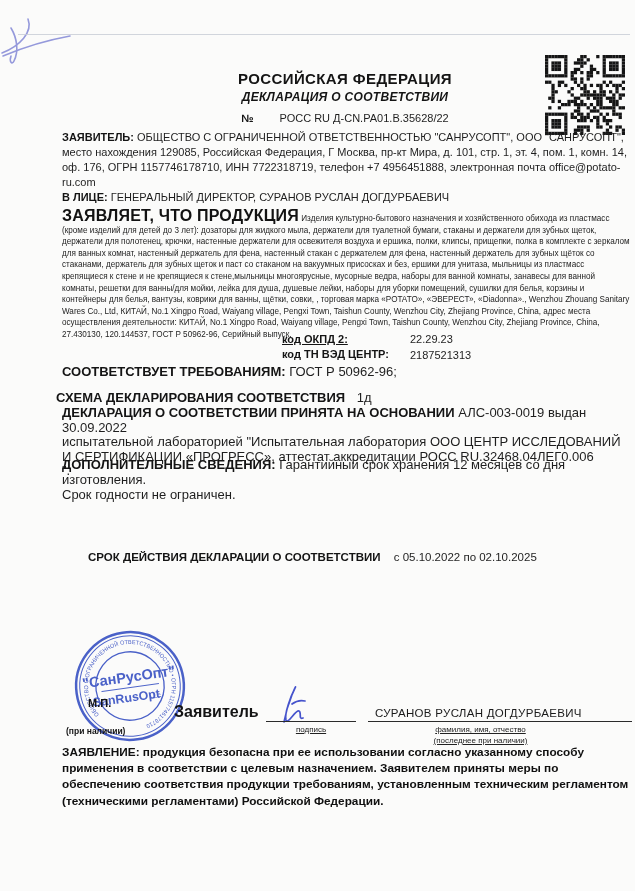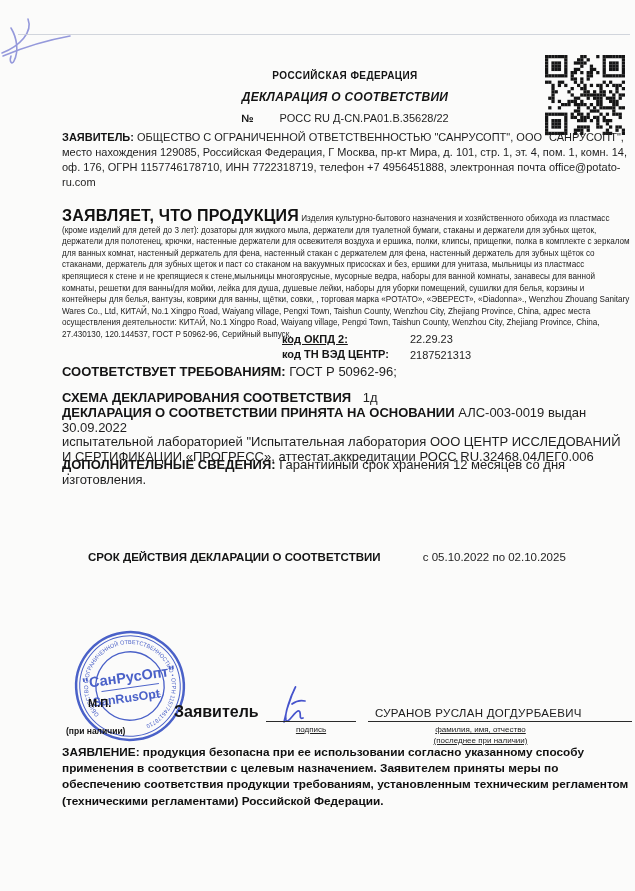--- a/index.html
+++ b/index.html
@@ -7,21 +7,21 @@
     width:635px;height:891px;position:relative;overflow:hidden;
     background:#fbfbfa;
     font-family:"Liberation Sans", sans-serif;
     color:#1e1e1e;
     -webkit-font-smoothing:antialiased;
   }
   .abs{position:absolute;}
   .b{font-weight:bold;color:#141414;}
   .center{text-align:center;}
   .scanline{position:absolute;top:34px;left:18px;width:612px;height:1px;background:#c9ced6;opacity:.85;}
-  .hdr1{top:70px;left:62px;width:566px;font-size:10px;letter-spacing:.4px;}
+  .hdr1{top:70px;left:62px;width:566px;font-size:15px;letter-spacing:.4px;}
   .hdr2{top:90px;left:62px;width:566px;font-size:12px;letter-spacing:.3px;font-style:italic;}
   .numline{top:112px;left:62px;width:566px;font-size:11px;display:flex;justify-content:center;gap:26px;}
   .applicant{top:130px;left:62px;width:569px;font-size:11px;line-height:15px;}
   .product{top:210px;left:62px;width:569px;font-size:8.15px;line-height:11.6px;color:#232323;}
   .product .lead{font-size:16px;font-weight:bold;color:#121212;letter-spacing:.2px;}
   .coderow{font-size:11px;}
   .inline11{font-size:13px;line-height:14.5px;}
   .stmt{top:744px;left:62px;width:577px;font-size:11.8px;line-height:16.2px;font-weight:bold;color:#101010;}
   .capt{font-size:8px;color:#222;text-decoration:underline;}
   .sigline{height:1px;background:#2b2b2b;}
@@ -332,59 +332,64 @@
 <div class="abs hdr1 b center">РОССИЙСКАЯ ФЕДЕРАЦИЯ</div>
 <div class="abs hdr2 b center">ДЕКЛАРАЦИЯ О СООТВЕТСТВИИ</div>
 <div class="abs numline">
   <span class="b">№</span>
   <span>РОСС RU Д-CN.РА01.B.35628/22</span>
 </div>
 
 <div class="abs applicant">
   <span class="b">ЗАЯВИТЕЛЬ:</span>
   <span>ОБЩЕСТВО С ОГРАНИЧЕННОЙ ОТВЕТСТВЕННОСТЬЮ "САНРУСОПТ", ООО "САНРУСОПТ", место нахождения 129085, Российская Федерация, Г Москва, пр-кт Мира, д. 101, стр. 1, эт. 4, пом. 1, комн. 14, оф. 176, ОГРН 1157746178710, ИНН 7722318719, телефон +7 4956451888, электронная почта office@potato-ru.com</span>
+  <div>
+    <span class="b">В ЛИЦЕ:</span>
+    <span>ГЕНЕРАЛЬНЫЙ ДИРЕКТОР, СУРАНОВ РУСЛАН ДОГДУРБАЕВИЧ</span>
+  </div>
 </div>
 
 <div class="abs product">
   <span class="lead">ЗАЯВЛЯЕТ, ЧТО ПРОДУКЦИЯ</span>
   <span>Изделия культурно-бытового назначения и хозяйственного обихода из пластмасс (кроме изделий для детей до 3 лет): дозаторы для жидкого мыла, держатели для туалетной бумаги, стаканы и держатели для зубных щеток, держатели для полотенец, крючки, настенные держатели для освежителя воздуха и ершика, полки, клипсы, прищепки, полка в комплекте с зеркалом для ванных комнат, настенный держатель для фена, настенный стакан с держателем для фена, настенный держатель для зубных щёток со стаканами, держатель для зубных щеток и паст со стаканом на вакуумных присосках и без, ершики для унитаза, мыльницы  из пластмасс крепящиеся к стене и не крепящиеся к стене,мыльницы многоярусные, мусорные ведра, наборы для ванной комнаты, занавесы для ванной комнаты, решетки для ванны/для мойки, лейка для душа, душевые лейки, наборы для уборки помещений, сушилки для белья, корзины и контейнеры для белья, вантузы, коврики для ванны, щётки, совки, , торговая марка «POTATO», «ЭВЕРЕСТ», «Diadonna»., Wenzhou Zhouang Sanitary Wares Co., Ltd, КИТАЙ, No.1 Xingpo Road, Waiyang village, Pengxi Town, Taishun County, Wenzhou City, Zhejiang Province, China, адрес места осуществления деятельности: КИТАЙ, No.1 Xingpo Road, Waiyang village, Pengxi Town, Taishun County, Wenzhou City, Zhejiang Province, China, 27.430130, 120.144537, ГОСТ Р 50962-96, Серийный выпуск.</span>
 </div>
 
 <div class="abs coderow b" style="top:333px;left:282px;text-decoration:underline;">код ОКПД 2:</div>
 <div class="abs coderow" style="top:333px;left:410px;">22.29.23</div>
 <div class="abs coderow b" style="top:348px;left:282px;">код ТН ВЭД ЦЕНТР:</div>
 <div class="abs coderow" style="top:349px;left:410px;">2187521313</div>
 
 <div class="abs inline11" style="top:365px;left:62px;width:569px;">
   <span class="b">СООТВЕТСТВУЕТ ТРЕБОВАНИЯМ:</span>
   <span>ГОСТ Р 50962-96;</span>
 </div>
 
-<div class="abs inline11" style="top:391px;left:62px;width:569px;">
+<div class="abs inline11" style="top:391px;left:56px;width:569px;">
   <span class="b">СХЕМА ДЕКЛАРИРОВАНИЯ СООТВЕТСТВИЯ</span>
   <span style="margin-left:8px;">1д</span>
 </div>
 
 <div class="abs inline11" style="top:406px;left:62px;width:569px;">
   <span class="b">ДЕКЛАРАЦИЯ О СООТВЕТСТВИИ ПРИНЯТА НА ОСНОВАНИИ</span>
   <span>АЛС-003-0019  выдан 30.09.2022</span>
   <br>
   <span>испытательной лабораторией "Испытательная лаборатория ООО ЦЕНТР ИССЛЕДОВАНИЙ И СЕРТИФИКАЦИИ «ПРОГРЕСС», аттестат аккредитации  РОСС RU.32468.04ЛЕГ0.006</span>
   <br>
   <span>".</span>
 </div>
 
 <div class="abs inline11" style="top:457px;left:62px;width:569px;line-height:15px;">
   <span class="b">ДОПОЛНИТЕЛЬНЫЕ СВЕДЕНИЯ:</span>
   <span>Гарантийный срок хранения 12 месяцев со дня изготовления.</span>
+  <div>Срок годности не ограничен.</div>
 </div>
 
 <div class="abs" style="top:551px;left:88px;font-size:11.5px;">
   <span class="b">СРОК ДЕЙСТВИЯ ДЕКЛАРАЦИИ О СООТВЕТСТВИИ</span>
-  <span style="margin-left:39px;">с 05.10.2022 по 02.10.2025</span>
+  <span style="margin-left:10px;">с 05.10.2022 по 02.10.2025</span>
 </div>
 
 <svg class="stamp" viewBox="0 0 112 112">
   <g fill="none" stroke="#3b54c4">
     <circle cx="56" cy="56" r="52" stroke-width="2.4"></circle>
     <circle cx="56" cy="56" r="48.5" stroke-width="1"></circle>
     <circle cx="56" cy="56" r="33" stroke-width="1.3"></circle>
     <line x1="28" y1="57.5" x2="84" y2="57.5" stroke-width="0.9"></line>
   </g>
   <path id="ringPath" d="M 22.8,79.2 A 40.5,40.5 0 1 1 63.0,95.9" fill="none"></path>

